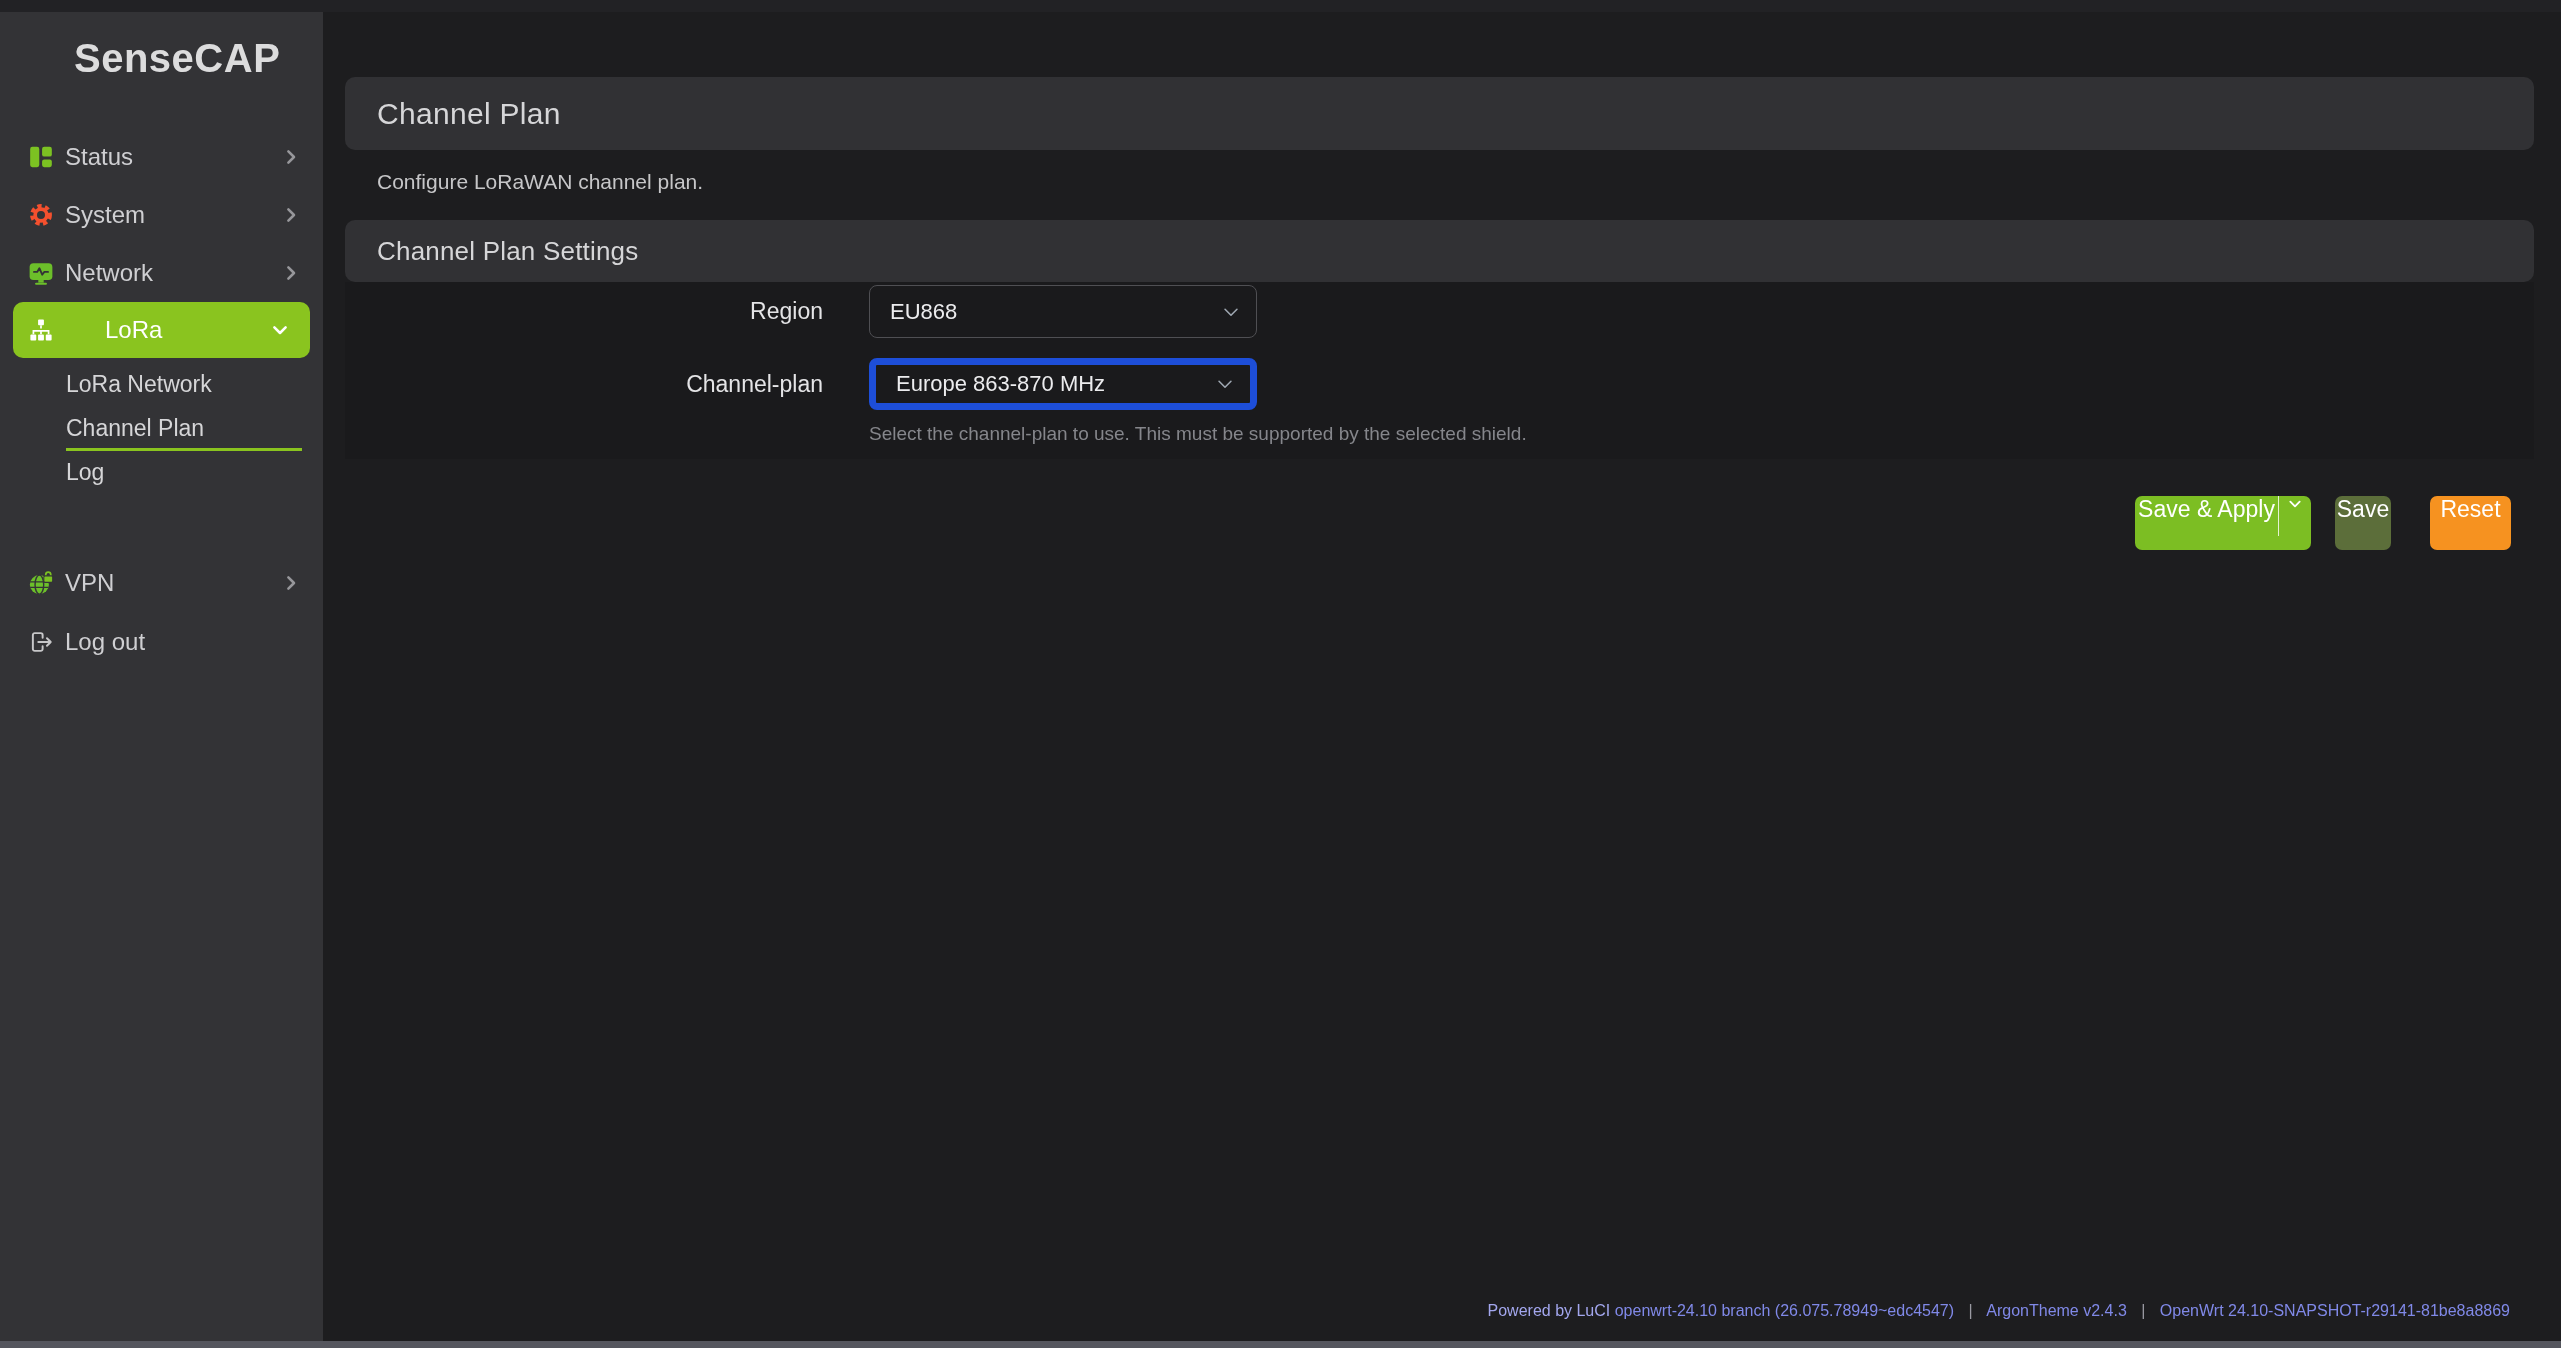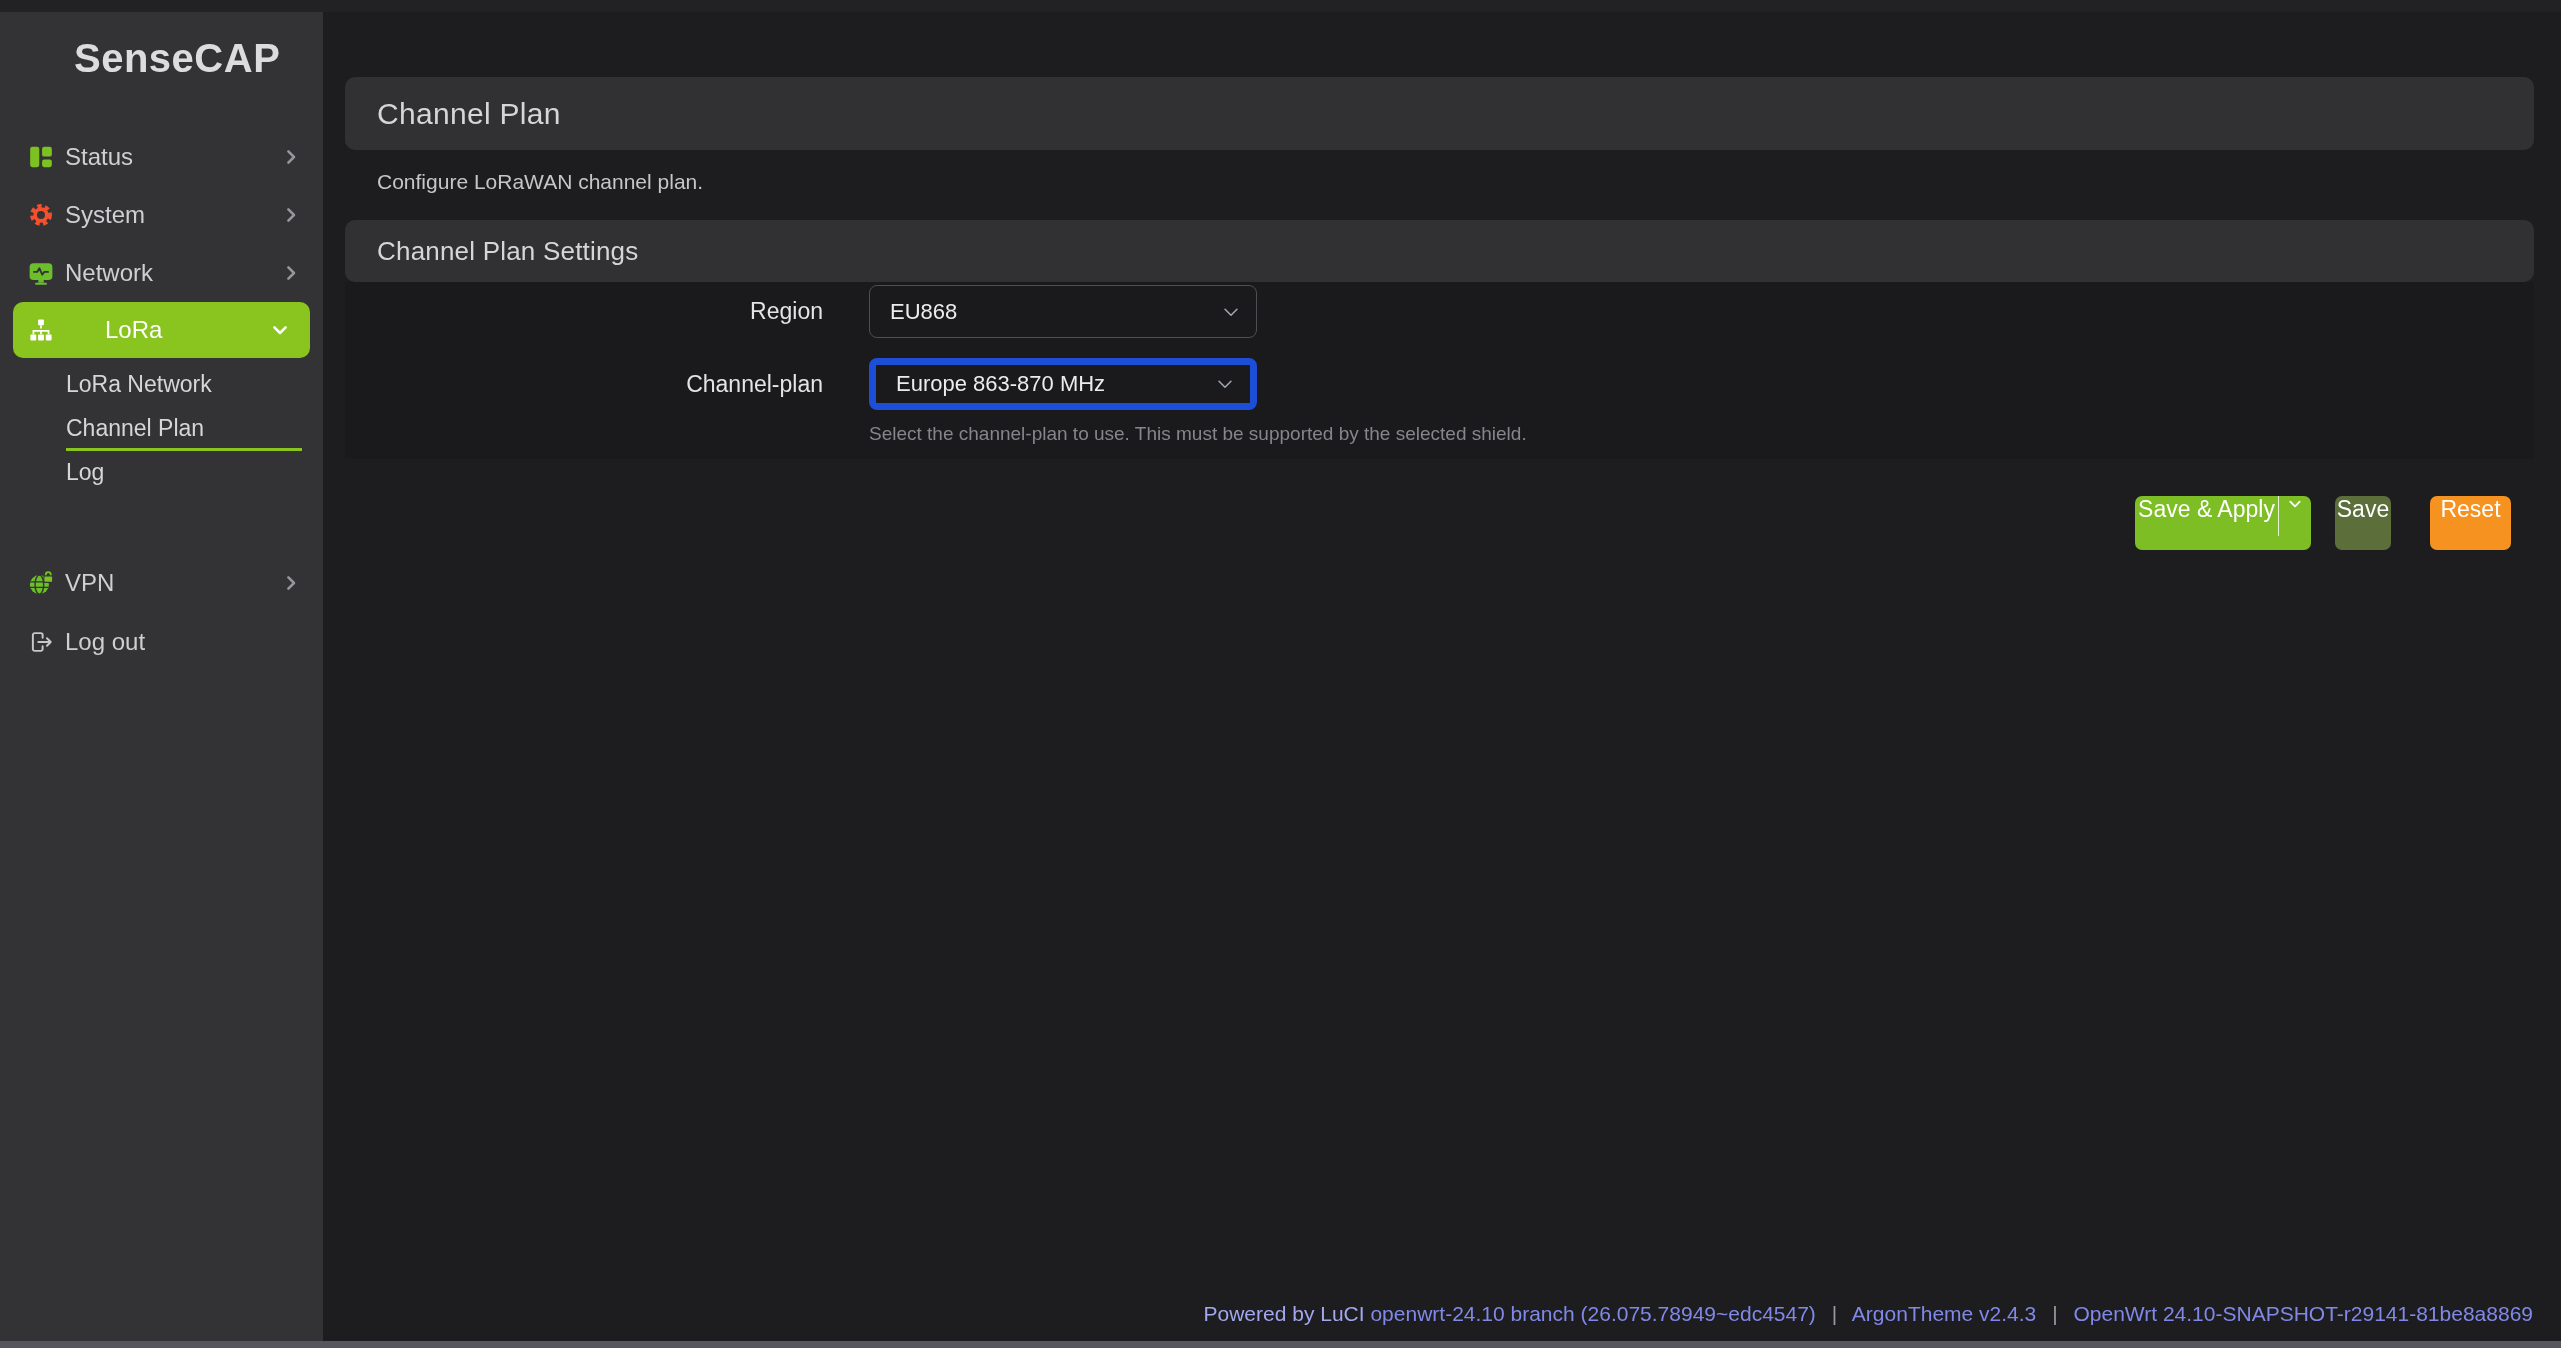--- a/index.html
+++ b/index.html
@@ -38,21 +38,21 @@
   
   .btn{position:absolute;top:496px;height:54px;border:none;border-radius:7px;color:#ffffff;
     font-family:"Liberation Sans",sans-serif;font-size:23px;display:flex;align-items:flex-start;justify-content:center;cursor:pointer;padding:0;}
   .btn-saveapply{left:1812px;width:176px;background:#7cbe23;}
   .btn-saveapply .main{width:143px;text-align:center;}
   .btn-saveapply .split{width:1px;height:40px;background:rgba(255,255,255,.8);}
   .btn-saveapply .dd{width:32px;display:flex;align-items:center;justify-content:center;}
   .btn-save{left:2012px;width:56px;background:#5c6e3a;}
   .btn-reset{left:2107px;width:81px;background:#f69220;}
   
-  .footer{position:absolute;right:28px;top:1302px;font-size:21px;white-space:nowrap;margin-left:8px;}
+  .footer{position:absolute;right:51px;top:1302px;font-size:16px;white-space:nowrap;margin-left:8px;}
   .footer .lnk-light{color:#a3a7ee;text-decoration:none;cursor:pointer;}
   .footer .lnk{color:#8089e8;text-decoration:none;cursor:pointer;}
   .footer .sep{color:#9a9aa2;padding:0 10px;}
   .hscrollbar{position:absolute;left:0;bottom:0;width:2561px;height:7px;background:#55565e;z-index:9;cursor:pointer;}
 </style>
 </head>
 <body>
 
 <div id="stage">
   <div class="topstrip"></div>

